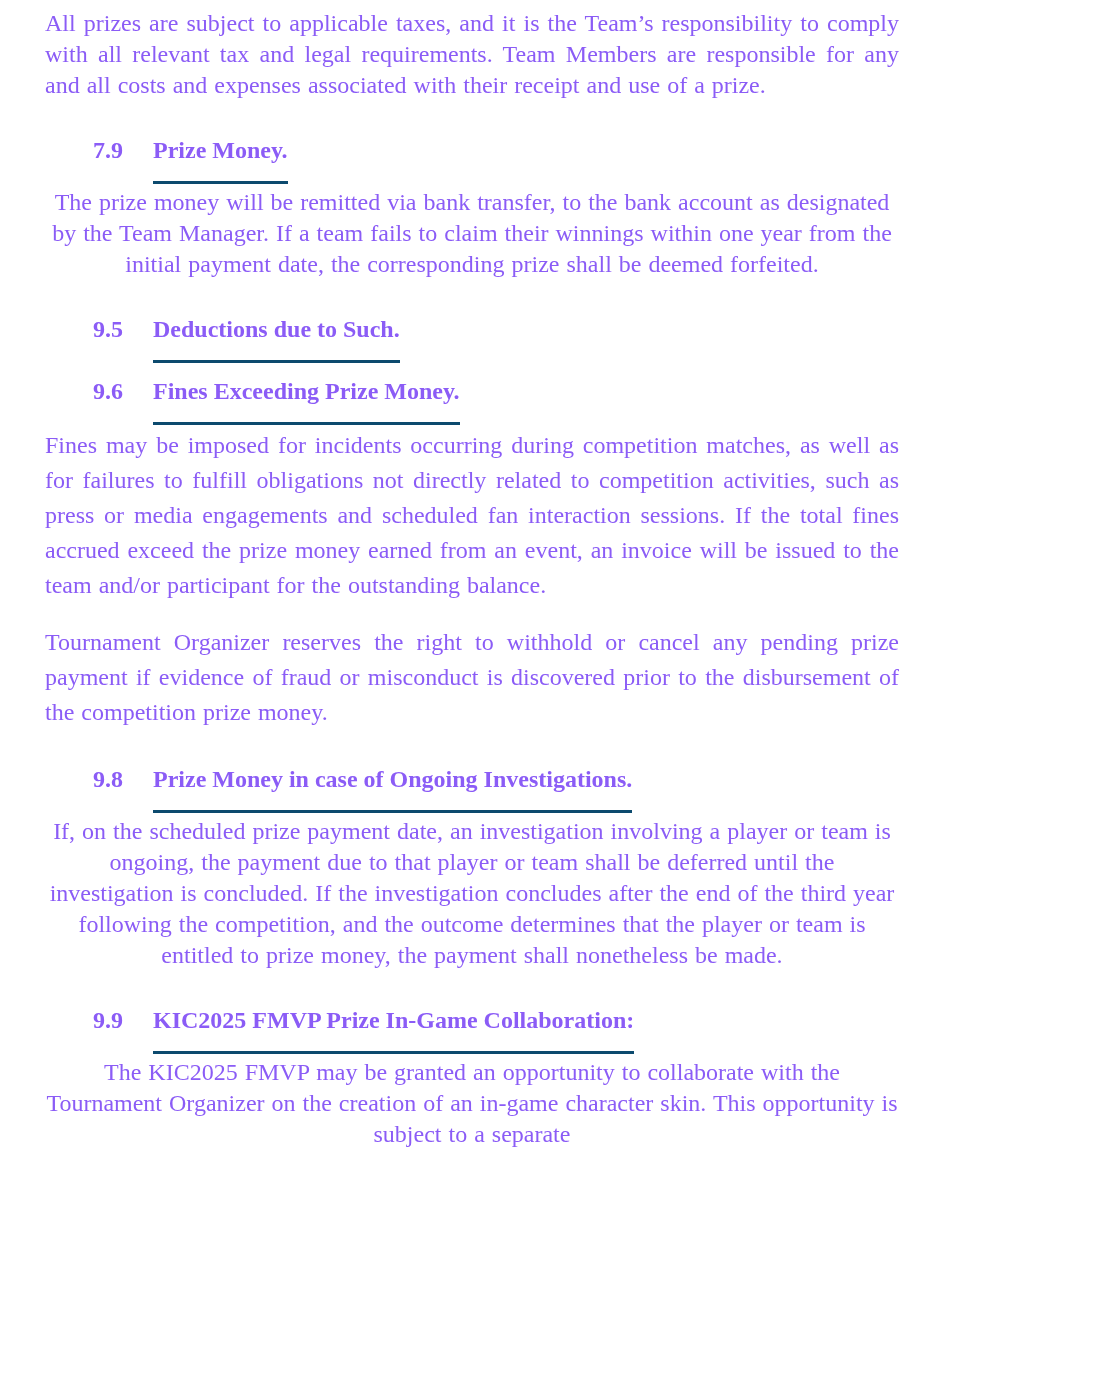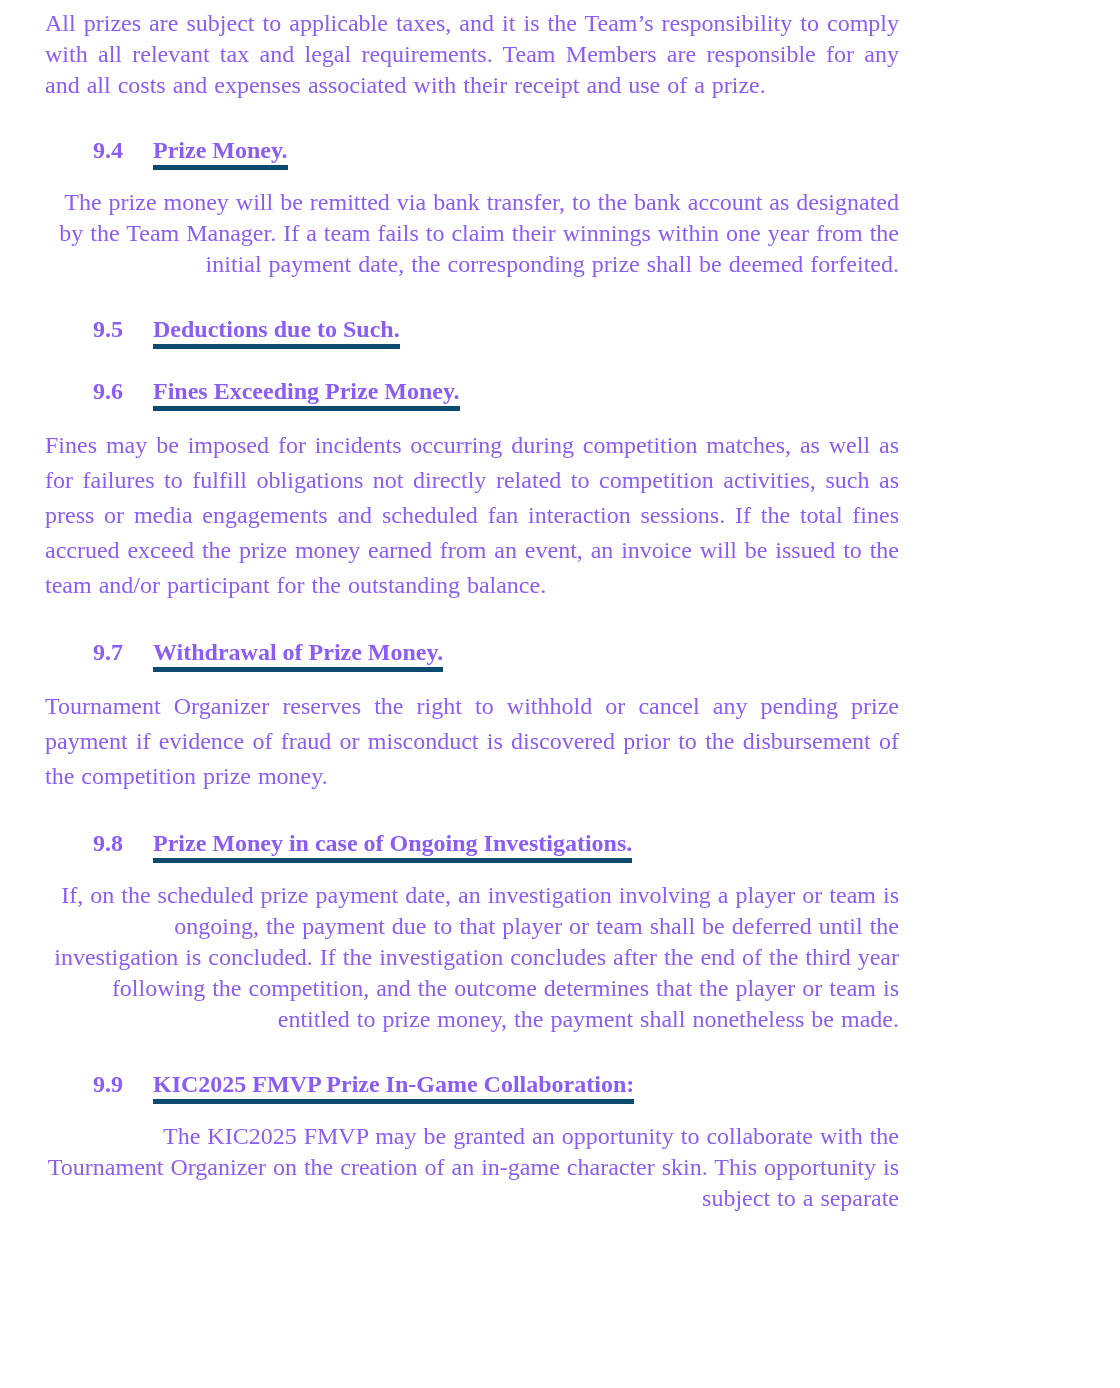--- a/index.html
+++ b/index.html
@@ -14,21 +14,21 @@
     padding: 8px 45px 0 45px;
     background: #ffffff;
     color: #8b5cf6;
     font-family: "Liberation Serif", serif;
     overflow: hidden;
   }
   .para {
     font-size: 24px;
     line-height: 31px;
     margin: 0 0 22px 0;
-    text-align: right;
+    text-align: center;
     word-spacing: 1px;
   }
   .para.justify {
     text-align: justify;
     text-justify: inter-word;
   }
   .para.loose {
     line-height: 35px;
   }
   .heading {
@@ -36,52 +36,49 @@
     line-height: 26px;
     font-weight: bold;
     margin: 36px 0 24px 0;
     padding-left: 48px;
   }
   .hnum {
     display: inline-block;
     width: 60px;
   }
   .htitle {
-    border-bottom: 5px solid #0c4a6e;
-    padding-bottom: 2px;
+    border-bottom: 3px solid #0c4a6e;
+    padding-bottom: 18px;
   }
 </style>
 </head>
 <body>
 
 <div class="page">
 
   <p class="para justify">All prizes are subject to applicable taxes, and it is the Team’s responsibility to comply with all relevant tax and legal requirements.  Team Members are responsible for any and all costs and expenses associated with their receipt and use of a prize.</p>
 
   <h2 class="heading">
-    <span class="hnum">9.4</span><span class="htitle">Prize Money.</span>
+    <span class="hnum">7.9</span><span class="htitle">Prize Money.</span>
   </h2>
 
   <p class="para">The prize money will be remitted via bank transfer, to the bank account as designated by the Team Manager. If a team fails to claim their winnings within one year from the initial payment date, the corresponding prize shall be deemed forfeited.</p>
 
 
   <h2 class="heading">
     <span class="hnum">9.5</span><span class="htitle">Deductions due to Such.</span>
   </h2>
 
 
   <h2 class="heading">
     <span class="hnum">9.6</span><span class="htitle">Fines Exceeding Prize Money.</span>
   </h2>
 
   <p class="para justify loose">Fines may be imposed for incidents occurring during competition matches, as well as for failures to fulfill obligations not directly related to competition activities, such as press or media engagements and scheduled fan interaction sessions. If the total fines accrued exceed the prize money earned from an event, an invoice will be issued to the team and/or participant for the outstanding balance.</p>
 
-  <h2 class="heading">
-    <span class="hnum">9.7</span><span class="htitle">Withdrawal of Prize Money.</span>
-  </h2>
 
   <p class="para justify loose">Tournament Organizer reserves the right to withhold or cancel any pending prize payment if evidence of fraud or misconduct is discovered prior to the disbursement of the competition prize money.</p>
 
   <h2 class="heading">
     <span class="hnum">9.8</span><span class="htitle">Prize Money in case of Ongoing Investigations.</span>
   </h2>
 
   <p class="para">If, on the scheduled prize payment date, an investigation involving a player or team is ongoing, the payment due to that player or team shall be deferred until the investigation is concluded. If the investigation concludes after the end of the third year following the competition, and the outcome determines that the player or team is entitled to prize money, the payment shall nonetheless be made.</p>
 
   <h2 class="heading">

